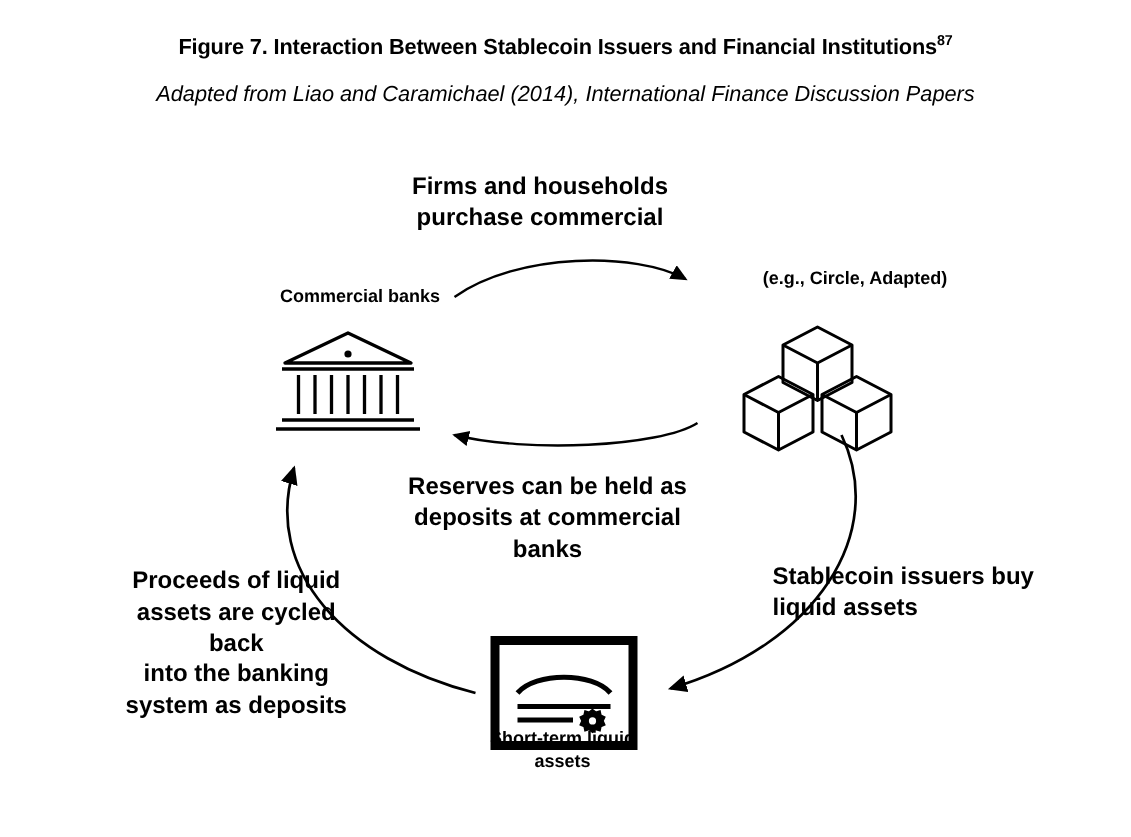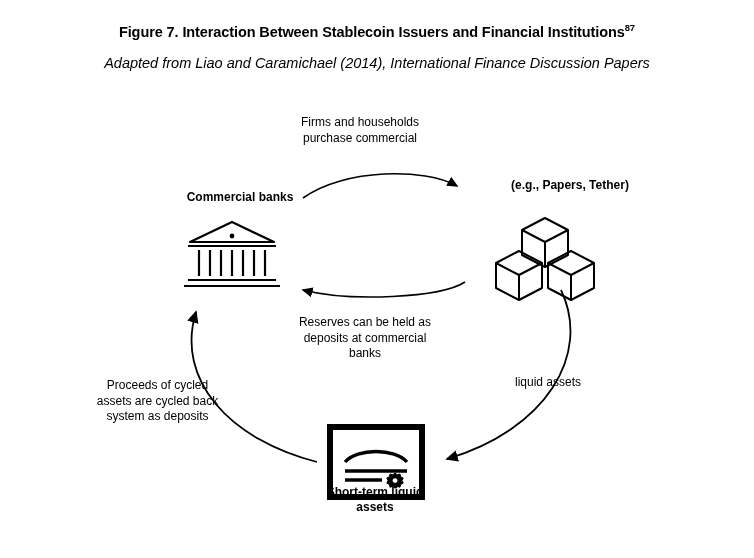--- a/index.html
+++ b/index.html
@@ -54,23 +54,23 @@
   .node-label {
     position: absolute;
     text-align: center;
     font-size: 12px;
     font-weight: bold;
     line-height: 1.22;
   }
   .edge-label {
     position: absolute;
     text-align: center;
-    font-size: 12px;
+    font-size: 16px;
     line-height: 1.3;
-    font-weight: normal;
+    font-weight: bold;
   }
   #lbl-banks {
     left: 130px;
     top: 100px;
     width: 220px;
   }
   #lbl-issuers {
     left: 455px;
     top: 88px;
     width: 230px;
@@ -184,43 +184,45 @@
         <g transform="translate(395,392)">
           <path d="M0,-9 L2.2,-7.2 L5,-8 L5.6,-5.2 L8.2,-4 L7,-1.4 L8.2,1.2 L5.6,2.4 L5,5.2 L2.2,4.4 L0,6.2 L-2.2,4.4 L-5,5.2 L-5.6,2.4 L-8.2,1.2 L-7,-1.4 L-8.2,-4 L-5.6,-5.2 L-5,-8 L-2.2,-7.2 Z" fill="#000000" stroke="#000000" stroke-width="1"></path>
           <circle cx="0" cy="-1.4" r="2.4" fill="#ffffff" stroke="none"></circle>
         </g>
       </g>
     </svg>
 
     <div class="node-label" id="lbl-banks">Commercial banks</div>
 
     <div class="node-label" id="lbl-issuers">
-      <div>(e.g., Papers, Tether)</div>
+      <div>(e.g., Circle, Adapted)</div>
     </div>
 
     <div class="node-label" id="lbl-assets">
       <div>Short-term liquid</div>
       <div>assets</div>
     </div>
 
     <div class="edge-label" id="lbl-purchase">
       <div>Firms and households</div>
       <div>purchase commercial</div>
     </div>
 
     <div class="edge-label" id="lbl-reserves">
       <div>Reserves can be held as</div>
       <div>deposits at commercial</div>
       <div>banks</div>
     </div>
 
     <div class="edge-label" id="lbl-buy">
+      <div>Stablecoin issuers buy</div>
       <div>liquid assets</div>
     </div>
 
     <div class="edge-label" id="lbl-proceeds">
-      <div>Proceeds of cycled</div>
+      <div>Proceeds of liquid</div>
       <div>assets are cycled back</div>
+      <div>into the banking</div>
       <div>system as deposits</div>
     </div>
 
   </div>
 </div>
 
 </body></html>

